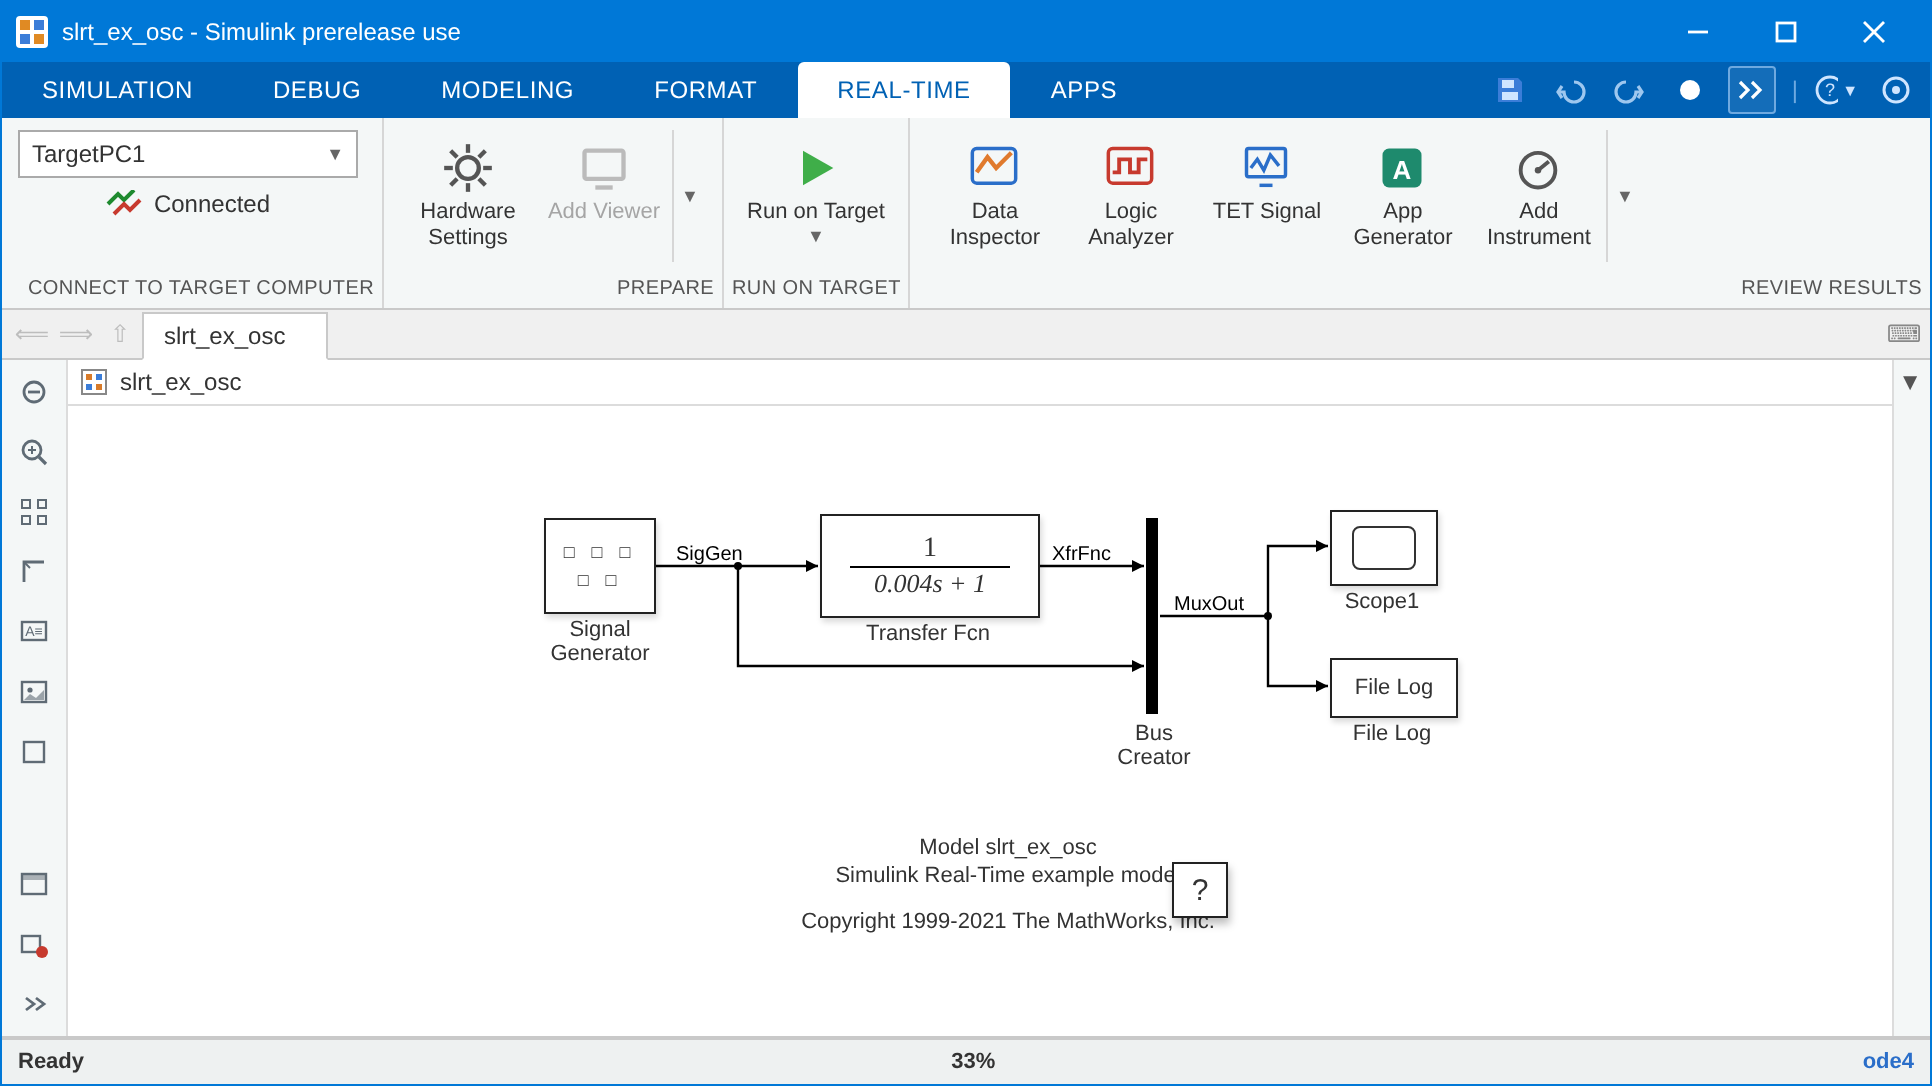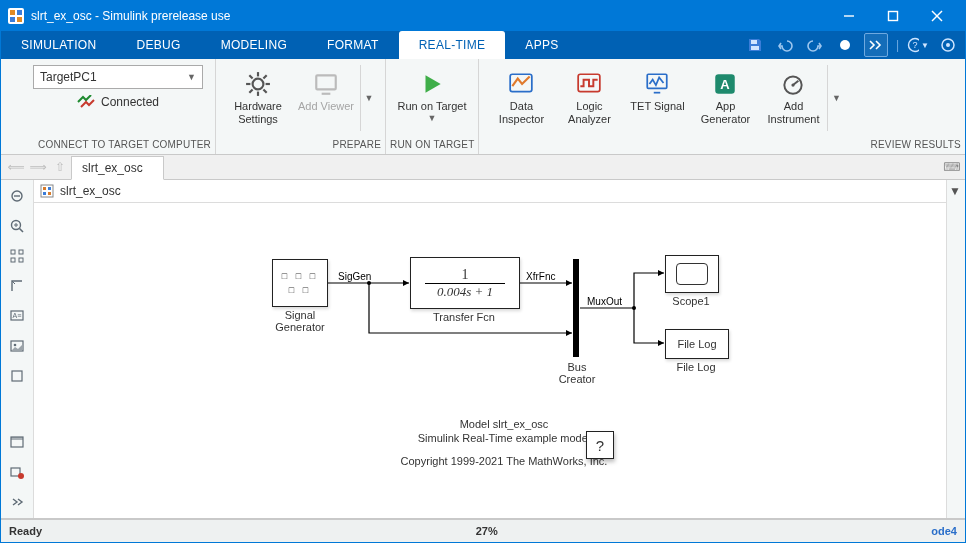--- a/index.html
+++ b/index.html
@@ -12,21 +12,21 @@
 .winbtn{width:44px;height:30px;display:flex;align-items:center;justify-content:center;color:#fff;}
 
 .tabstrip{height:28px;background:#0061b4;display:flex;align-items:stretch;color:#fff;}
 .tab{padding:0 20px;display:flex;align-items:center;font-size:12px;letter-spacing:0.3px;cursor:pointer;}
 .tab.active{background:#fff;color:#0061b4;border-top-left-radius:3px;border-top-right-radius:3px;}
 .tabstrip .right{margin-left:auto;display:flex;align-items:center;padding-right:6px;gap:8px;}
 .qbtn{width:22px;height:22px;display:flex;align-items:center;justify-content:center;border-radius:2px;color:#cfe5ff;}
 .qbtn.record{color:#fff;}
 .qbtn.overflow{border:1px solid #6ea9e0;border-radius:2px;background:rgba(255,255,255,0.08);}
 
-.toolstrip{background:#f4f7f7;border-bottom:1px solid #c9c9c9;display:flex;align-items:stretch;padding-left:24px;}
+.toolstrip{background:#f4f7f7;border-bottom:1px solid #c9c9c9;display:flex;align-items:stretch;}
 .section{display:flex;flex-direction:column;border-right:1px solid #d6d6d6;}
 .section .body{display:flex;align-items:flex-start;padding:6px 8px;flex:1;}
 .section .label{font-size:10px;color:#555;text-align:right;padding:2px 4px 4px; text-transform:uppercase;letter-spacing:0.2px;}
 .bigbtn{display:flex;flex-direction:column;align-items:center;justify-content:flex-start;width:62px;padding:4px 2px;text-align:center;font-size:11px;color:#333;border:1px solid transparent;border-radius:3px;}
 .bigbtn.disabled{color:#a5a5a5;pointer-events:none;}
 .bigbtn .ic{width:28px;height:28px;display:flex;align-items:center;justify-content:center;margin-bottom:2px;}
 .bigbtn .ic svg{width:26px;height:26px;}
 .bigbtn .lbl{line-height:13px;}
 .dd-arrow{font-size:9px;color:#666;}
 .target-select-wrap{display:flex;flex-direction:column;gap:6px;padding:6px 8px;width:170px;}
@@ -440,17 +440,17 @@
         <div class="block help-block" style="left:552px;top:228px;width:26px;height:26px;font-size:15px;">
           <span>?</span>
         </div>
       </div>
     </div>
     <div class="rightstrip"></div>
   </div>
 
   <div class="statusbar">
     <div class="left">Ready</div>
-    <div class="center">27%</div>
+    <div class="center">33%</div>
     <div class="right">ode4</div>
   </div>
 
 </div>
 
 </body></html>

